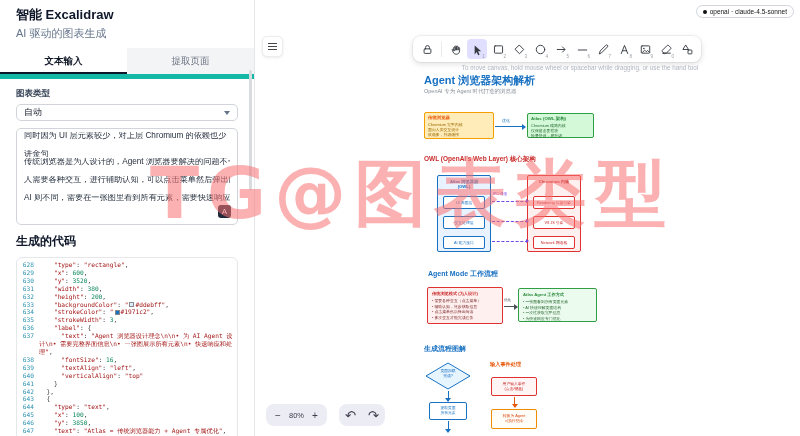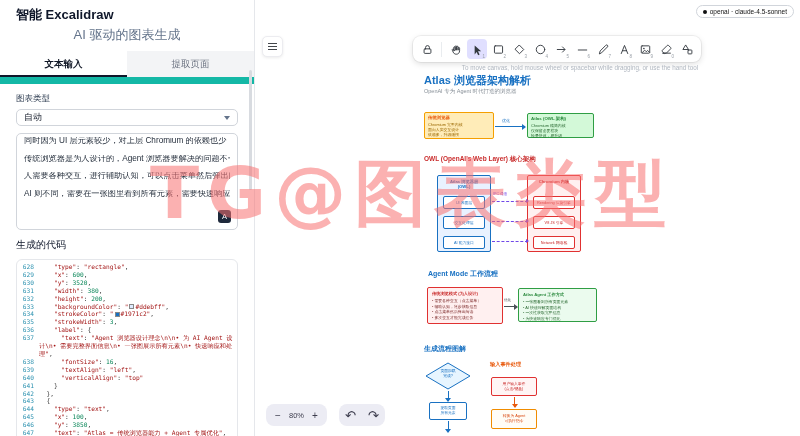--- a/index.html
+++ b/index.html
@@ -3,33 +3,33 @@
 <meta charset="utf-8">
 <style>
   * { margin:0; padding:0; box-sizing:border-box; }
   body { font-family:"Liberation Sans",sans-serif; background:#fff; }
   .page { position:relative; width:800px; height:436px; overflow:hidden; background:#701a75;padding-left:10px; }
 
   
   .panel { position:absolute; left:0; top:0; width:255px; height:436px; background:#fff; border-right:1px solid #e5e7eb; }
   .hdr { padding:6px 16px 2px; }
   .hdr .title { font-size:13px; font-weight:bold; color:#0f172a; }
-  .hdr .sub { font-size:13px; color:#64748b; margin-top:2px;text-align:center; }
-  .tabs { display:flex; margin-top:5px; background:#f3f4f6; border-bottom:7px solid #14b8a6; }
+  .hdr .sub { font-size:11px; color:#64748b; margin-top:2px; }
+  .tabs { display:flex; margin-top:5px; background:#f3f4f6; border-bottom:5px solid #14b8a6; }
   .tab { flex:1; text-align:center; padding:7px 0 6px; font-size:9.5px; color:#6b7280; cursor:pointer; }
   .tab.active { background:#fff; color:#111827; font-weight:bold; box-shadow:inset 0 -2px 0 #0f172a; }
   .content { padding:9px 16px 0; }
-  .lbl { font-size:8.5px; font-weight:400; color:#334155; margin-bottom:4px; }
+  .lbl { font-size:8.5px; font-weight:700; color:#334155; margin-bottom:4px; }
   .select { height:17px; border:1px solid #d1d5db; border-radius:5px; display:flex; align-items:center; justify-content:space-between; padding:0 7px; font-size:9px; color:#111827; margin-bottom:7px; background:#fff; }
   .chev { width:0; height:0; border-left:3px solid transparent; border-right:3px solid transparent; border-top:4px solid #64748b; }
   .ta { position:relative; border:1px solid #d1d5db; border-radius:5px; height:97px; padding:3px 7px; overflow:hidden; margin-bottom:8px; background:#fff; }
   .pline { font-size:8.2px; line-height:8.8px; min-height:8.8px; color:#1f2937; white-space:nowrap; overflow:hidden; }
   .aibtn { position:absolute; right:6px; bottom:6px; width:13px; height:13px; background:#1e293b; border-radius:3px; color:#fff; font-size:7.5px; display:flex; align-items:center; justify-content:center; cursor:pointer; }
   .codebar { display:flex; justify-content:space-between; align-items:center; margin:2px 0 7px; }
-  .codelbl { font-size:10px; font-weight:normal; color:#0f172a; }
+  .codelbl { font-size:12px; font-weight:bold; color:#0f172a; }
   .btns { display:flex; gap:5px; }
   .btn { font-family:inherit; font-size:8.3px; border-radius:5px; padding:3px 8px; border:none; cursor:pointer; white-space:nowrap; }
   .btn.ghost { background:#fff; border:1px solid #d1d5db; color:#374151; }
   .btn.purple { background:linear-gradient(180deg,#a855f7,#9333ea); color:#fff; }
   .btn.dark { background:#0f172a; color:#fff; }
   .editor { border:1px solid #e5e7eb; border-radius:6px; height:205px; overflow:hidden; padding:3px 0; background:#fff; }
   .cl { display:flex; font-family:"DejaVu Sans Mono",monospace; font-size:6.2px; line-height:7.9px; }
   .ln { width:22px; flex:none; text-align:right; padding-right:5px; color:#2b91af; }
   .cd { flex:1; white-space:pre-wrap; word-break:break-all; color:#333; padding-right:4px; }
   .tok-s { color:#a31515; } .tok-n { color:#098658; }
@@ -100,20 +100,21 @@
     <div class="content">
       <div class="lbl">图表类型</div>
       <div class="select">
         <span>自动</span>
         <span class="chev"></span>
       </div>
       <div class="ta">
         <div>
             <div class="pline">同时因为 UI 层元素较少，对上层 Chromium 的依赖也少，升级很少也容易</div>
             <div class="pline"></div>
+            <div class="pline">讲金句</div>
             <div class="pline">传统浏览器是为人设计的，Agent 浏览器要解决的问题不一样</div>
             <div class="pline"></div>
             <div class="pline">人需要各种交互，进行辅助认知，可以点击菜单然后弹出阅读</div>
             <div class="pline"></div>
             <div class="pline">AI 则不同，需要在一张图里看到所有元素，需要快速响应</div>
             <div class="pline"></div>
           </div>
         <div class="aibtn">
           <span>A</span>
         </div>
@@ -298,21 +299,21 @@
             <rect x="8.6" y="8.6" width="4.8" height="4.8" rx=".8"></rect>
           </svg>
         </button>
       </div>
     <div class="hint">To move canvas, hold mouse wheel or spacebar while dragging, or use the hand tool</div>
     <div class="badge">
       <span class="dot"></span>
       <span>openai · claude-4.5-sonnet</span>
     </div>
 
-    <div class="ctxt" style="left:169px; top:73px; font-size:11px; font-weight:bold; color:#1971c2;">Atlas 浏览器架构解析</div>
+    <div class="ctxt" style="left:169px; top:73px; font-size:11px; font-weight:bold; color:#1971c2;">Agent 浏览器架构解析</div>
     <div class="ctxt" style="left:169px; top:88px; font-size:5.5px; color:#868e96;">OpenAI 专为 Agent 时代打造的浏览器</div>
     <div class="cbox s1box" style="left:169px; top:112px; width:70px; height:27px; background:#ffecb8; border:1px solid #f59f00; color:#9a6700;">
       <div class="bt" style="color:#e8590c;">传统浏览器</div>
       <div class="bl">Chromium 完整内核</div>
       <div class="bl">面向人类交互设计</div>
       <div class="bl">依赖多，升级缓慢</div>
     </div>
     <div class="harrow" style="left:240px; top:126px; width:30px;"></div>
     <div class="ctxt" style="left:247px; top:118px; font-size:4px; color:#1971c2;">优化</div>
     <div class="cbox s1box" style="left:272px; top:113px; width:67px; height:25px; background:#d3f9d8; border:1px solid #2f9e44; color:#2b6a33;">

